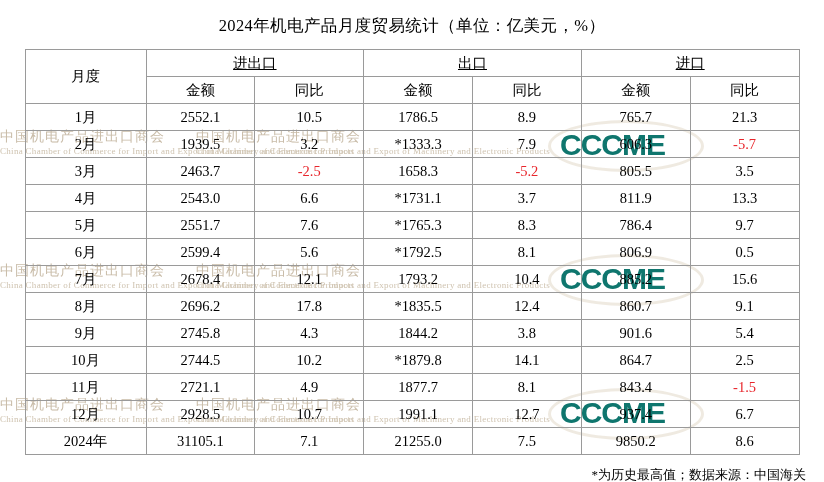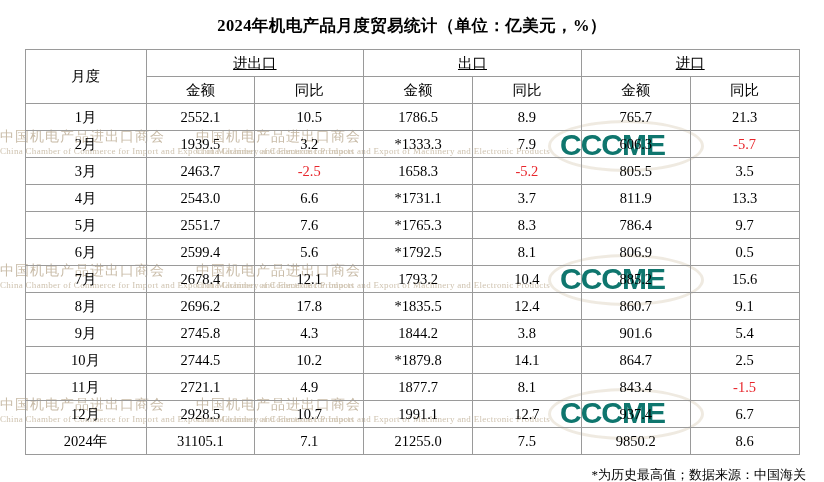--- a/index.html
+++ b/index.html
@@ -65,21 +65,21 @@
 
   
   .content {
     position: relative;
     z-index: 1;
   }
 
   .title {
     text-align: center;
     font-size: 16.5px;
-    font-weight: bold;
+    font-weight: normal;
     padding-top: 15px;
     padding-bottom: 12px;
     letter-spacing: 0.4px;
   }
 
   table.stats {
     border-collapse: collapse;
     margin: 0 auto;
     width: 775px;
     table-layout: fixed;

